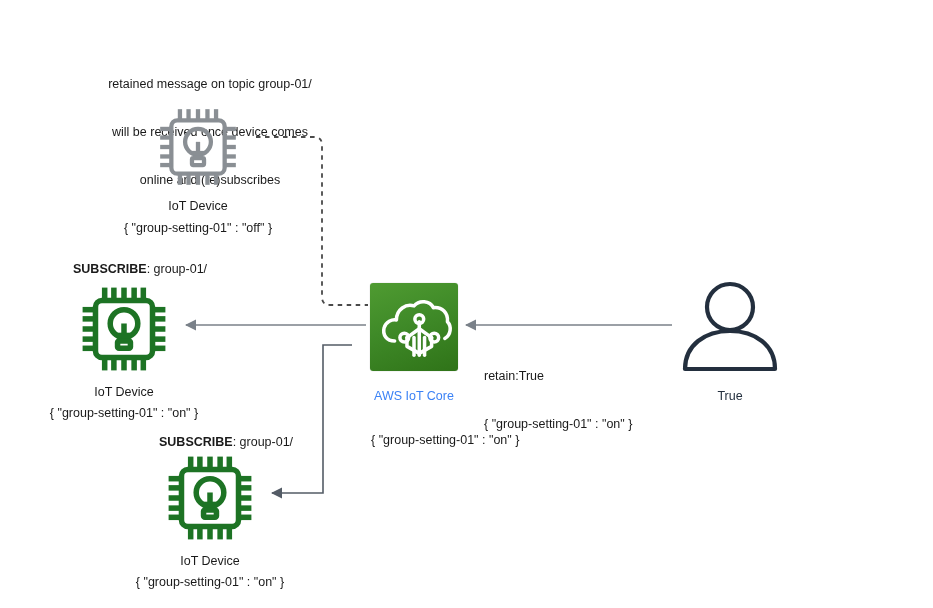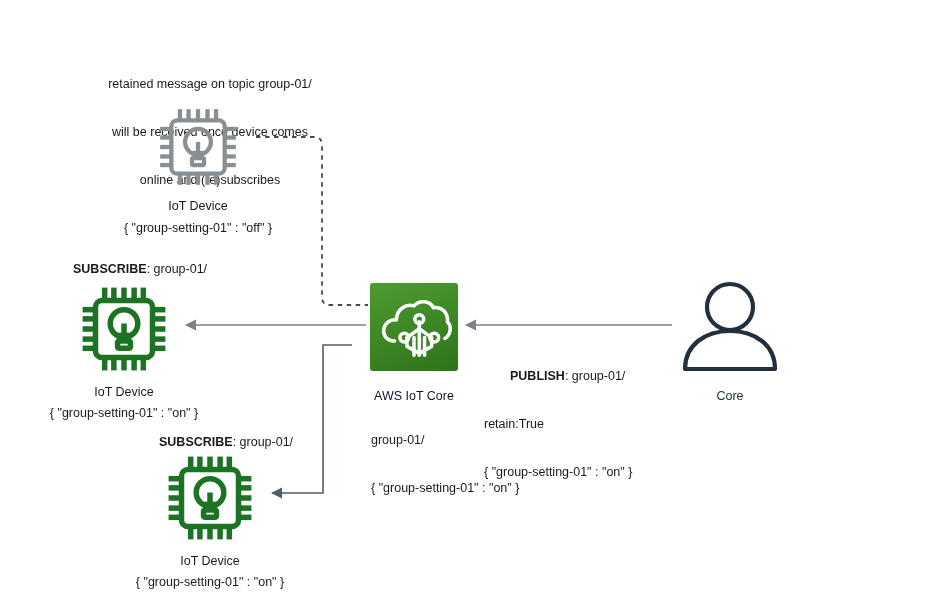--- a/index.html
+++ b/index.html
@@ -32,21 +32,21 @@
   }
   .caption {
     position: absolute;
     font-size: 12.5px;
     line-height: 16px;
     text-align: center;
     color: #1a1a1a;
     white-space: nowrap;
     margin-top: 12px;
   }
-  .caption.aws { color: #0f172a; text-align: center; }
+  .caption.aws { color: #3b82f6; text-align: center; }
   .caption.user { color: #232f3e; }
   svg { display: block; overflow: visible; }
   .edge-layer {
     position: absolute;
     left: 0; top: 0;
     width: 933px;
     height: 608px;
     pointer-events: none;
   }
   .aws-tile {
@@ -193,39 +193,37 @@
 
         <circle cx="56" cy="41" r="5" fill="none"></circle>
         <circle cx="39" cy="62" r="5" fill="none"></circle>
         <circle cx="73" cy="62" r="5" fill="none"></circle>
       </g>
     </svg>
   </div>
   <div class="caption aws" style="left:354px; top:376px; width:120px;">AWS IoT Core</div>
 
   <div class="txt" style="left:371px; top:400px;">
-    <div>group-01/</div>
     <div>{ "group-setting-01" : "on" }</div>
   </div>
 
   <div class="txt" style="left:484px; top:336px;">
-    <div><span class="lbl-strong">PUBLISH</span><span>: group-01/</span></div>
     <div>retain:True</div>
     <div>{ "group-setting-01" : "on" }</div>
   </div>
 
   <div class="node" style="left:675px; top:281px;">
     <svg width="110" height="96" viewBox="0 0 110 96">
       <g fill="none" stroke="#232f3e" stroke-width="4.2" stroke-linejoin="round">
         <circle cx="55" cy="26" r="23"></circle>
         <path d="M 10,88 C 10,64 30,50 55,50 C 80,50 100,64 100,88 Z"></path>
       </g>
     </svg>
   </div>
-  <div class="caption user" style="left:690px; top:376px; width:80px;">Core</div>
+  <div class="caption user" style="left:690px; top:376px; width:80px;">True</div>
 
   <div class="txt" style="left:133px; top:434px;"><span class="lbl-strong">SUBSCRIBE</span><span>: group-01/</span></div>
 
   <div class="node" style="left:164px; top:452px;">
     <svg width="92" height="92" viewBox="0 0 100 100">
       <g stroke="#1d7324" stroke-width="6" fill="none" stroke-linecap="butt">
         <rect x="19" y="19" width="62" height="62" rx="7" ry="7"></rect>
         <line x1="29" y1="5" x2="29" y2="19"></line>
         <line x1="39" y1="5" x2="39" y2="19"></line>
         <line x1="50" y1="5" x2="50" y2="19"></line>

